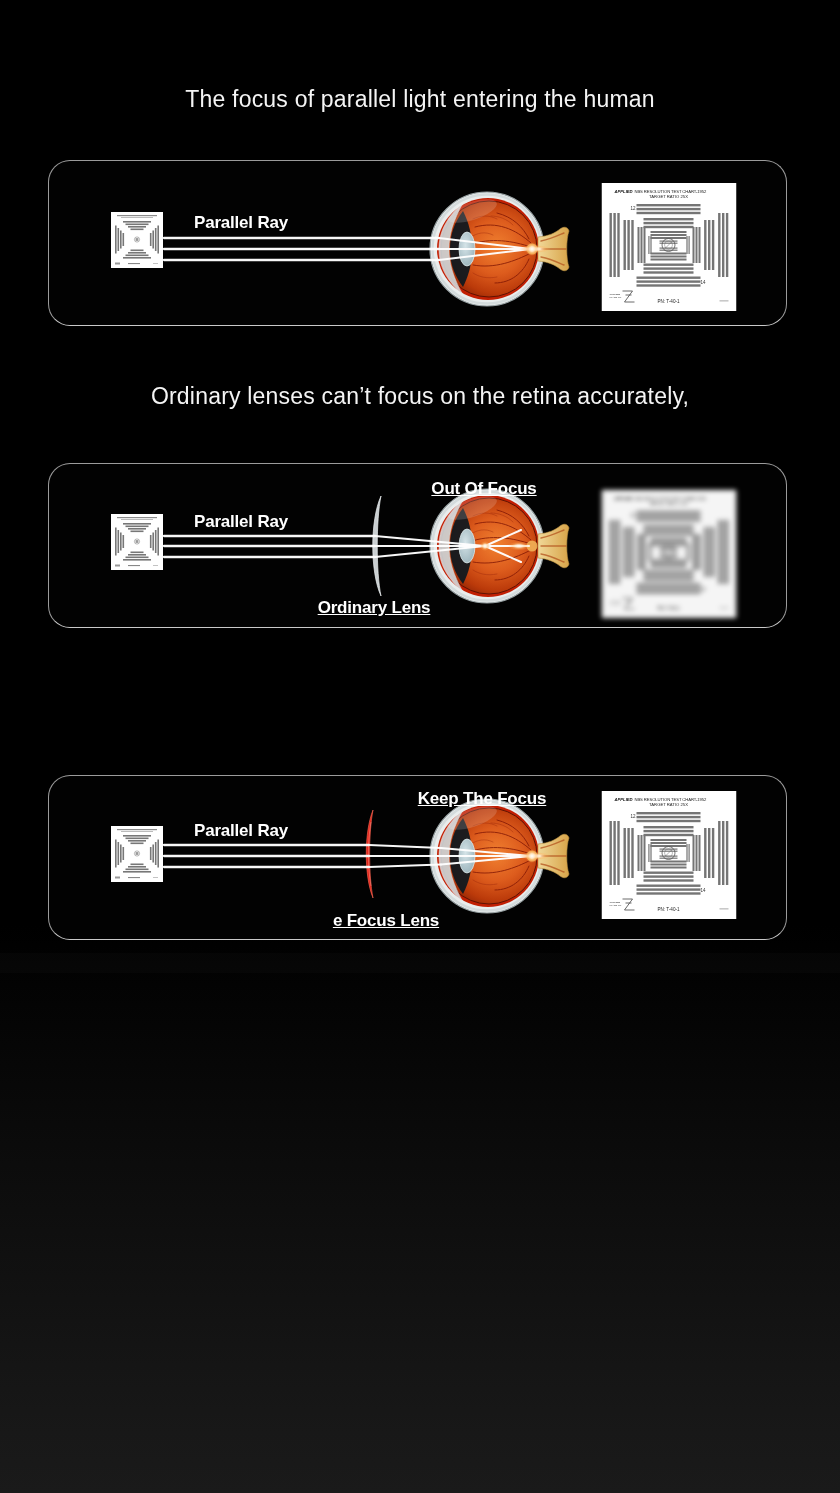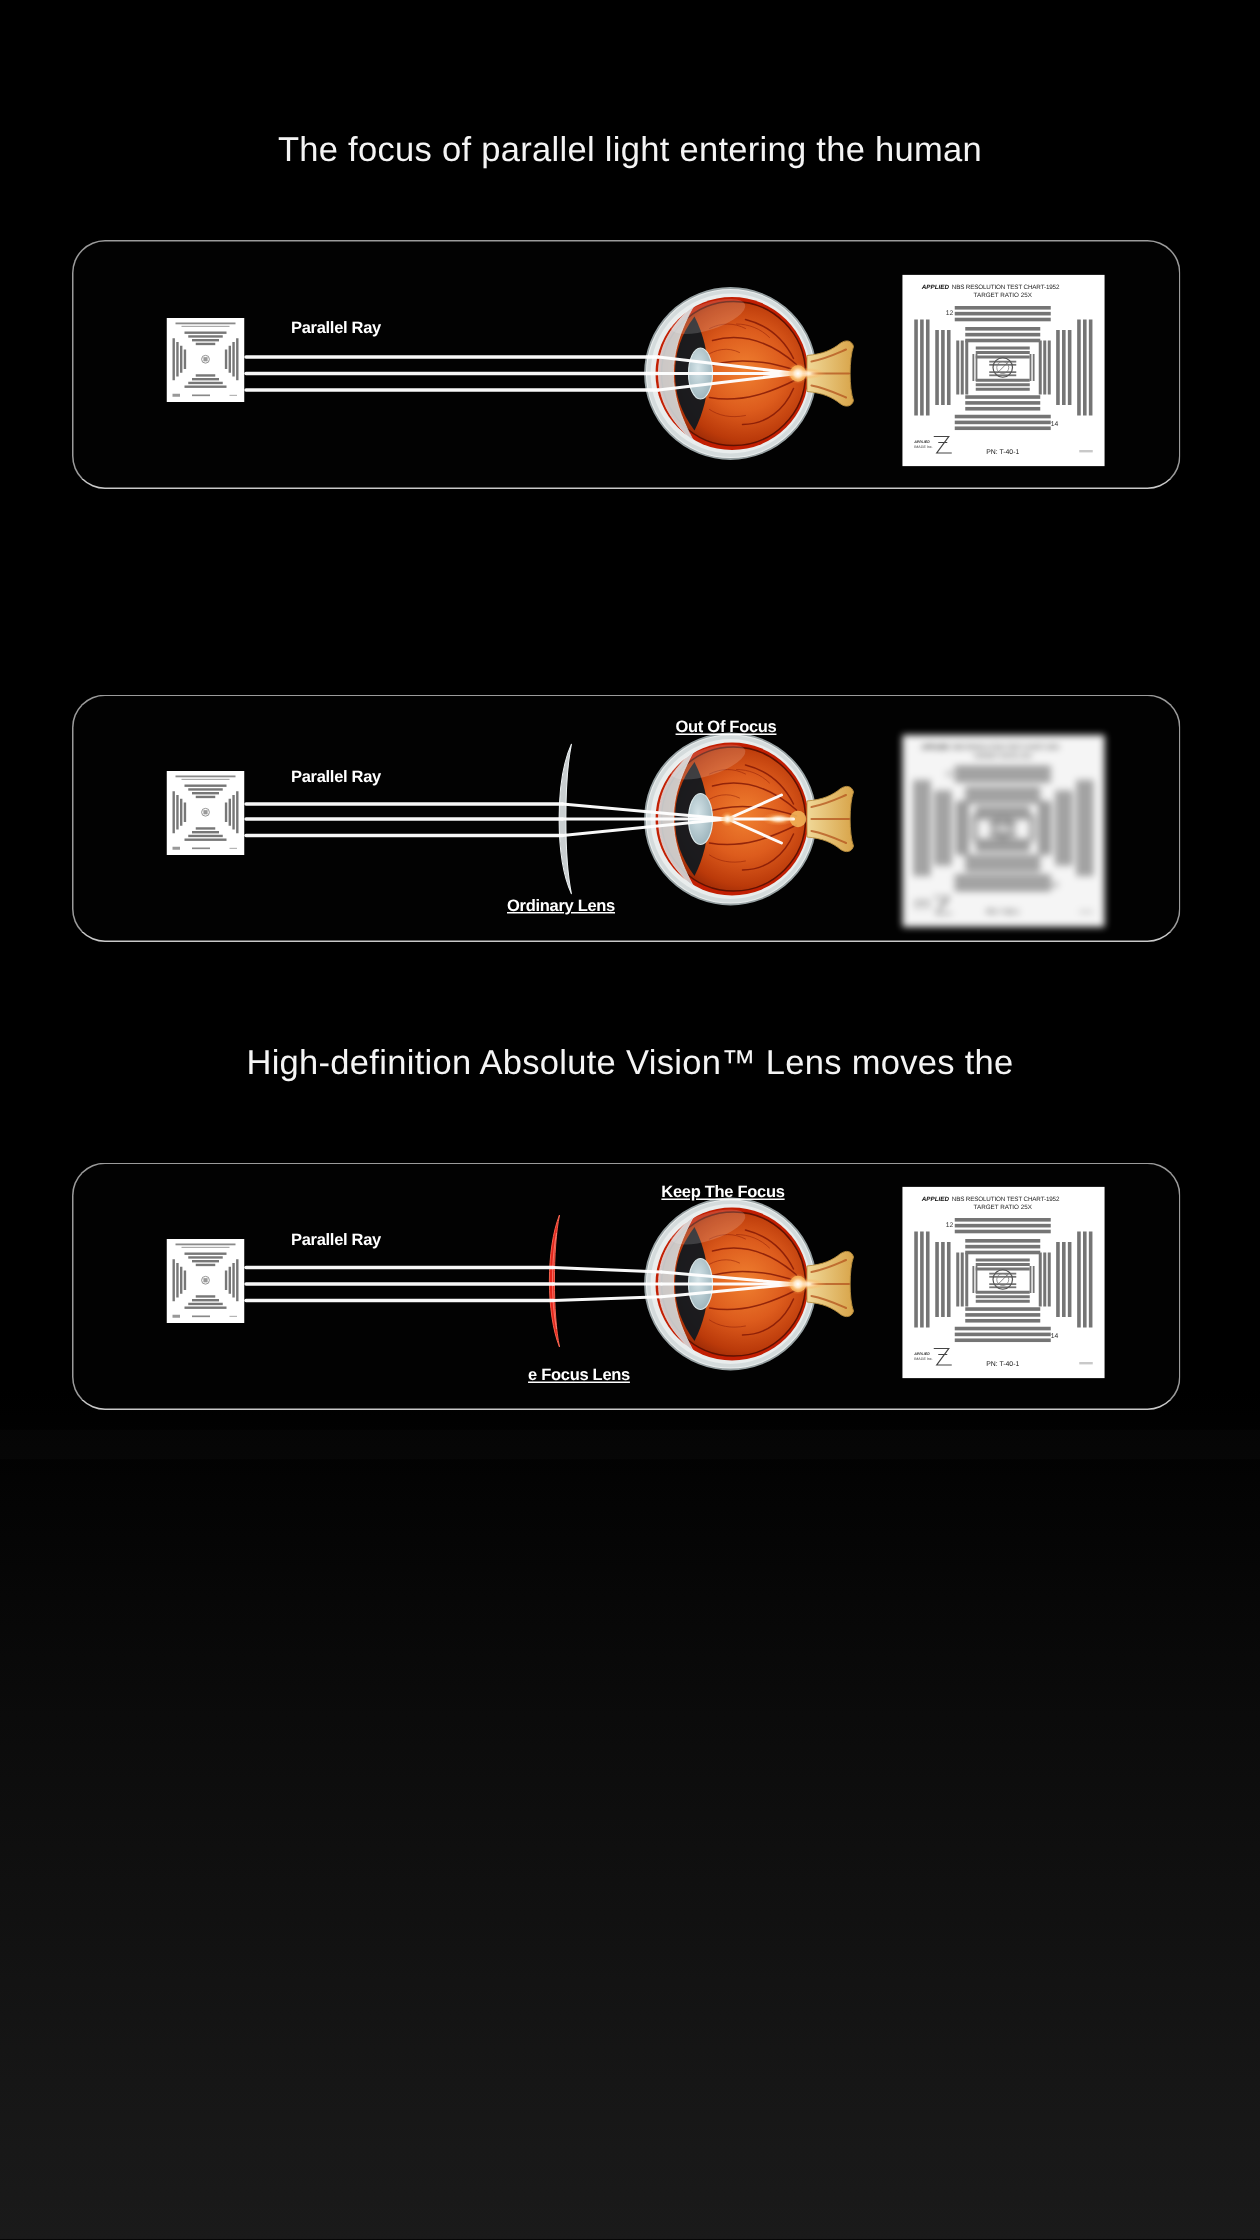--- a/index.html
+++ b/index.html
@@ -19,21 +19,21 @@
   }
   .heading span{display:block;}
   .panel{
     position:absolute;left:48px;width:737px;
     border:1.5px solid #9b9b9b;border-bottom-color:#c9c9c9;
     border-radius:22px;background:#020202;
   }
   .diagram{position:absolute;left:0;top:0;}
   .lbl{
     position:absolute;color:#fff;font-weight:700;
-    font-size:11px;letter-spacing:-.2px;white-space:nowrap;
+    font-size:17px;letter-spacing:-.2px;white-space:nowrap;
   }
   .lbl.centered{transform:translateX(-50%);text-decoration:underline;}
   .chart{position:absolute;width:136px;height:128px;line-height:0;}
   .chart.blurred{filter:blur(2.4px);opacity:.96;}
   .divider{
     position:absolute;left:0;width:840px;height:20px;
     background:rgba(255,255,255,0.02);
   }
   .defs{position:absolute;width:0;height:0;overflow:hidden;}
   svg text{font-family:"Liberation Sans", sans-serif;}
@@ -225,20 +225,21 @@
     </svg>
     <div class="lbl" style="left:145px;top:52px">Parallel Ray</div>
     <div class="chart" style="left:552px;top:22px">
       <svg width="136" height="128" viewBox="0 0 135 128">
         <use href="#testchart" xlink:href="#testchart"></use>
       </svg>
     </div>
   </div>
 
   <h2 class="heading" style="top:382px">
+    <span>Ordinary lenses can’t focus on the retina accurately,</span>
   </h2>
 
   <div class="panel" style="top:463px;height:163px">
     <svg class="diagram" width="737" height="163" viewBox="0 0 737 163">
       <use href="#minichart" xlink:href="#minichart" x="62" y="50" width="52" height="56"></use>
       <use href="#eye" xlink:href="#eye" x="378" y="22" width="150" height="120"></use>
       <use href="#lens-gray" xlink:href="#lens-gray" x="316" y="30" width="22" height="104"></use>
       <g stroke="#ffffff" stroke-width="2.3" stroke-linecap="round" opacity="0.97">
         <path d="M115,72 L326,72"></path>
         <path d="M115,82 L326,82"></path>
@@ -256,21 +257,20 @@
     <div class="lbl" style="left:145px;top:48px">Parallel Ray</div>
     <div class="lbl centered" style="left:325px;top:134px">Ordinary Lens</div>
     <div class="chart blurred" style="left:552px;top:26px">
       <svg width="136" height="128" viewBox="0 0 135 128">
         <use href="#testchart" xlink:href="#testchart"></use>
       </svg>
     </div>
   </div>
 
   <h2 class="heading" style="top:694px">
-    <span>High-definition Absolute Vision™ Lens moves the</span>
   </h2>
 
   <div class="panel" style="top:775px;height:163px">
     <svg class="diagram" width="737" height="163" viewBox="0 0 737 163">
       <use href="#minichart" xlink:href="#minichart" x="62" y="50" width="52" height="56"></use>
       <use href="#eye" xlink:href="#eye" x="378" y="20" width="150" height="120"></use>
       <use href="#lens-red" xlink:href="#lens-red" x="311" y="32" width="18" height="92"></use>
       <g stroke="#ffffff" stroke-width="2.3" stroke-linecap="round" opacity="0.97">
         <path d="M115,69 L320,69"></path>
         <path d="M115,80 L320,80"></path>

